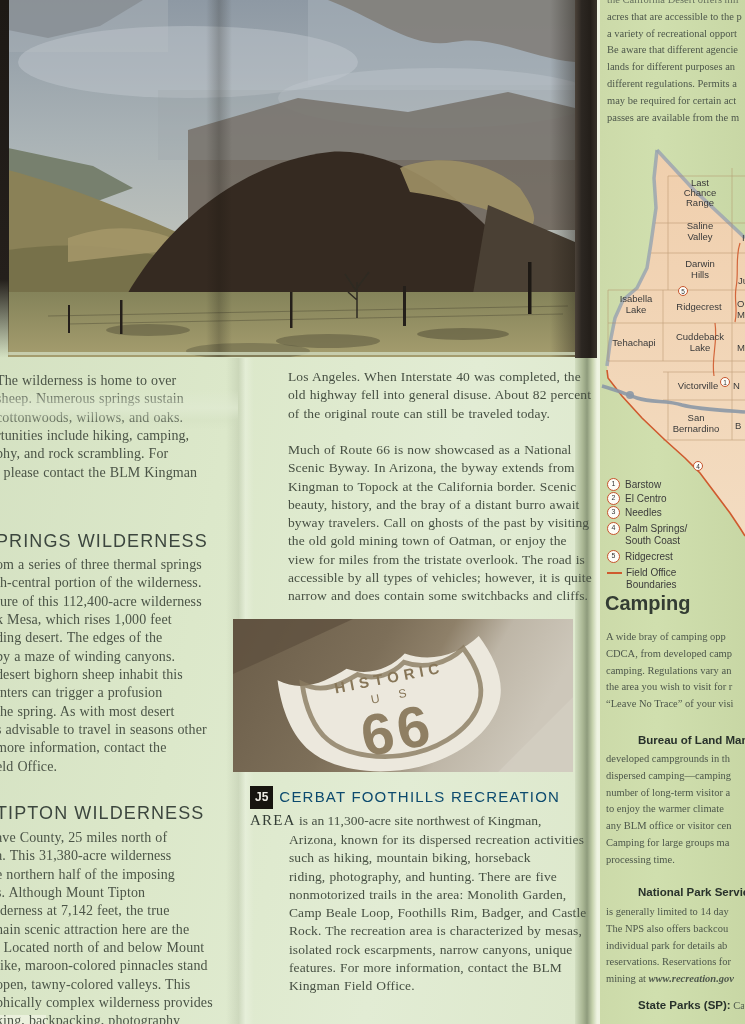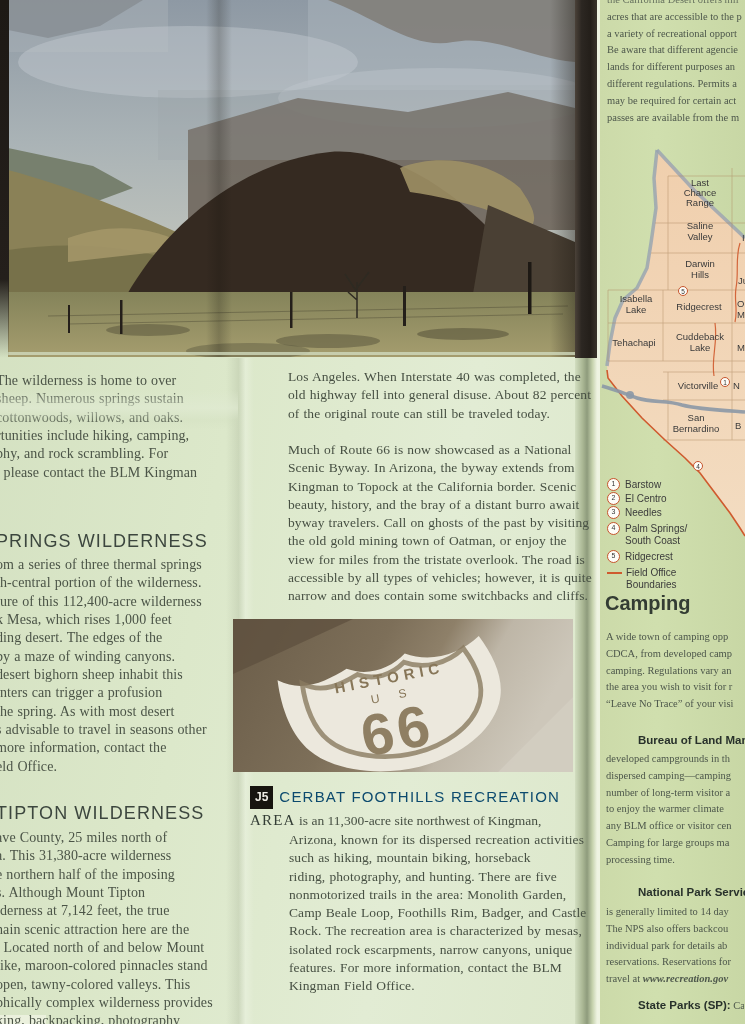--- a/index.html
+++ b/index.html
@@ -318,21 +318,21 @@
     </div>
     <div class="leg-bnd">
       <span class="leg-line"></span>
       <span>Field Office</span>
     </div>
     <div class="leg-cont" style="padding-left:19px;">Boundaries</div>
   </div>
 
   <div class="abs camp-h" style="left:605px;top:592px;">Camping</div>
   <div class="abs rp tl" style="left:606px;top:629px;">
-      <div>A wide town of camping opp</div>
+      <div>A wide bray of camping opp</div>
       <div>CDCA, from developed camp</div>
       <div>camping. Regulations vary an</div>
       <div>the area you wish to visit for r</div>
       <div>“Leave No Trace” of your visi</div>
     </div>
   <div class="abs sub-h" style="left:606px;top:734px;width:138px;overflow:hidden;">Bureau of Land Managem</div>
   <div class="abs rp tl" style="left:606px;top:751px;">
       <div>developed campgrounds in th</div>
       <div>dispersed camping—camping</div>
       <div>number of long-term visitor a</div>
@@ -342,19 +342,19 @@
       <div>processing time.</div>
     </div>
   <div class="abs sub-h" style="left:606px;top:886px;width:138px;overflow:hidden;">National Park Service (NP</div>
   <div class="abs rp tl" style="left:606px;top:904px;">
       <div>is generally limited to 14 day</div>
       <div>The NPS also offers backcou</div>
       <div>individual park for details ab</div>
       <div>reservations. Reservations for</div>
     </div>
   <div class="abs rp" style="left:606px;top:971px;white-space:nowrap;">
-    <span>travel at </span><span class="online-it">www.recreation.gov</span>
+    <span>mining at </span><span class="online-it">www.recreation.gov</span>
   </div>
   <div class="abs" style="left:606px;top:999px;width:138px;overflow:hidden;white-space:nowrap;font-size:10.5px;color:#4d574b;">
     <span class="sub-h" style="position:static;">State Parks (SP):</span><span> Camping</span>
   </div>
 
 </div>
 
 </body></html>

